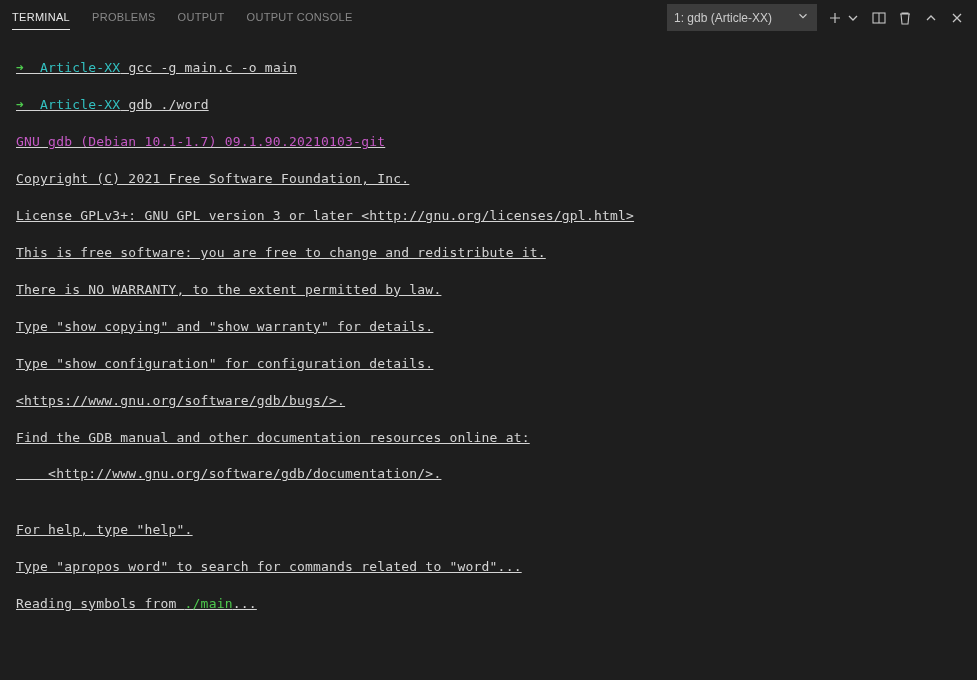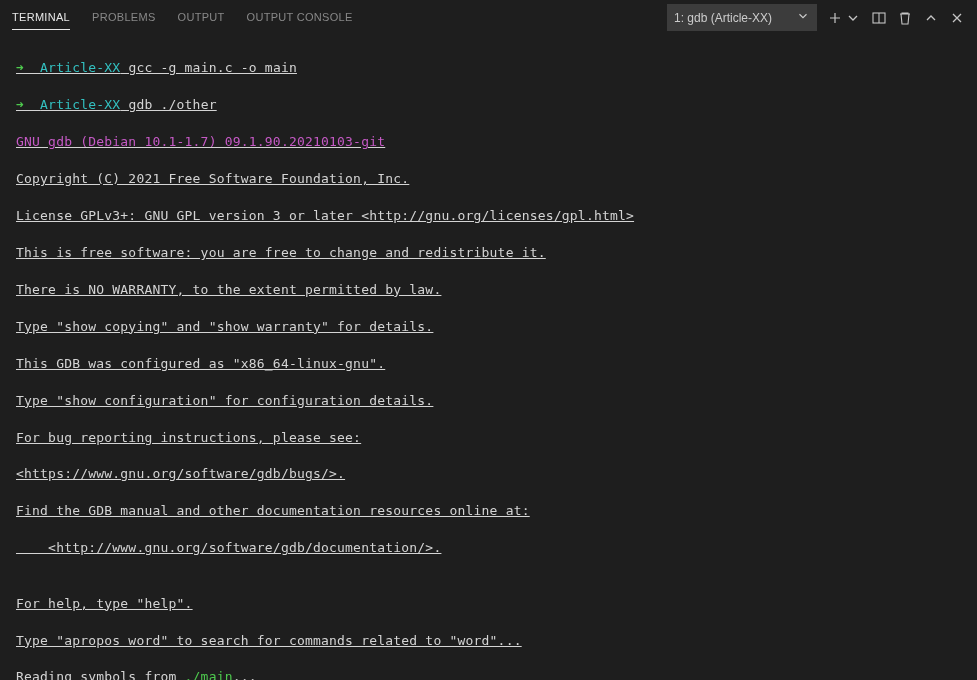--- a/index.html
+++ b/index.html
@@ -115,30 +115,28 @@
     <span class="ic">
       <svg viewBox="0 0 16 16">
           <path stroke="#c5c5c5" stroke-width="1.3" d="M4 4l8 8M12 4l-8 8"></path>
         </svg>
     </span>
   </div>
 </div>
 
 <div class="terminal">
 <div class="line"><span class="green">➜  </span><span class="cyan">Article-XX</span><span> gcc -g main.c -o main</span></div>
-<div class="line"><span class="green">➜  </span><span class="cyan">Article-XX</span><span> gdb ./other</span></div>
+<div class="line"><span class="green">➜  </span><span class="cyan">Article-XX</span><span> gdb ./word</span></div>
 <div class="line"><span class="magenta">GNU gdb (Debian 10.1-1.7) 09.1.90.20210103-git</span></div>
 <div class="line">Copyright (C) 2021 Free Software Foundation, Inc.</div>
 <div class="line">License GPLv3+: GNU GPL version 3 or later &lt;http://gnu.org/licenses/gpl.html&gt;</div>
 <div class="line">This is free software: you are free to change and redistribute it.</div>
 <div class="line">There is NO WARRANTY, to the extent permitted by law.</div>
 <div class="line">Type "show copying" and "show warranty" for details.</div>
-<div class="line">This GDB was configured as "x86_64-linux-gnu".</div>
 <div class="line">Type "show configuration" for configuration details.</div>
-<div class="line">For bug reporting instructions, please see:</div>
 <div class="line">&lt;https://www.gnu.org/software/gdb/bugs/&gt;.</div>
 <div class="line">Find the GDB manual and other documentation resources online at:</div>
 <div class="line">    &lt;http://www.gnu.org/software/gdb/documentation/&gt;.</div>
 <div class="line"></div>
 <div class="line">For help, type "help".</div>
 <div class="line">Type "apropos word" to search for commands related to "word"...</div>
 <div class="line"><span>Reading symbols from </span><span class="green">./main</span><span>...</span></div>
 
 
 

